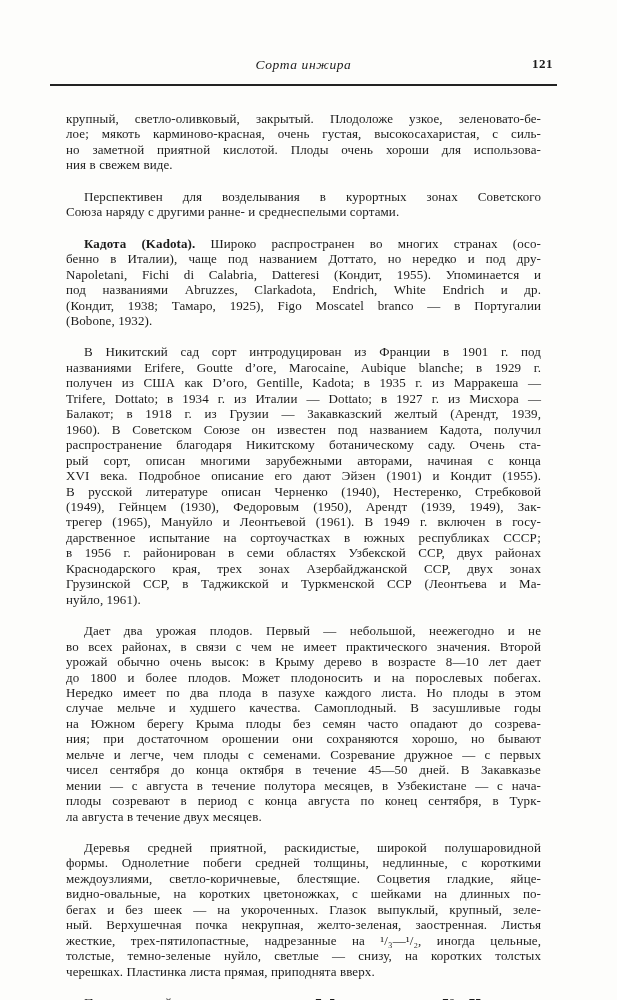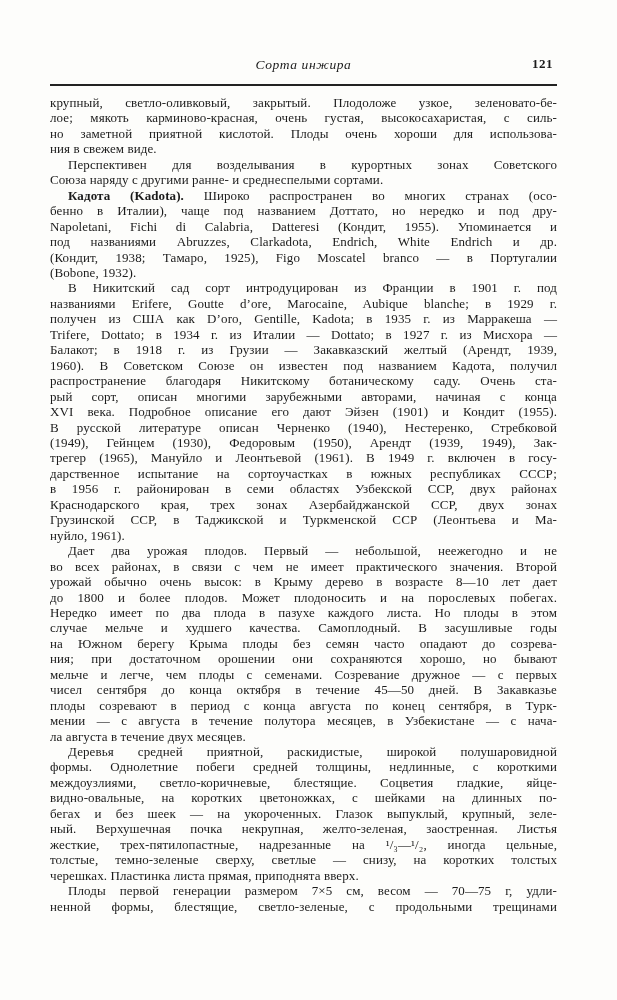--- a/index.html
+++ b/index.html
@@ -58,21 +58,21 @@
   .text-block {
     position: absolute;
     left: 50px;
     right: 60px;
     top: 95px;
     font-size: 13px;
     line-height: 15.45px;
     letter-spacing: 0.1px;
   }
   .paragraph {
-    margin: 0;
+    margin: 16px;
   }
   .line {
     text-align: justify;
     text-align-last: justify;
     -moz-text-align-last: justify;
     min-height: 15.45px;
   }
   .line.last {
     text-align-last: left;
     -moz-text-align-last: left;
@@ -135,33 +135,33 @@
         <div class="line indent">Дает два урожая плодов. Первый — небольшой, неежегодно и не</div>
         <div class="line">во всех районах, в связи с чем не имеет практического значения. Второй</div>
         <div class="line">урожай обычно очень высок: в Крыму дерево в возрасте 8—10 лет дает</div>
         <div class="line">до 1800 и более плодов. Может плодоносить и на порослевых побегах.</div>
         <div class="line">Нередко имеет по два плода в пазухе каждого листа. Но плоды в этом</div>
         <div class="line">случае мельче и худшего качества. Самоплодный. В засушливые годы</div>
         <div class="line">на Южном берегу Крыма плоды без семян часто опадают до созрева-</div>
         <div class="line">ния; при достаточном орошении они сохраняются хорошо, но бывают</div>
         <div class="line">мельче и легче, чем плоды с семенами. Созревание дружное — с первых</div>
         <div class="line">чисел сентября до конца октября в течение 45—50 дней. В Закавказье</div>
+        <div class="line">мении — с августа в течение полутора месяцев, в Узбекистане — с нача-</div>
         <div class="line">плоды созревают в период с конца августа по конец сентября, в Турк-</div>
-        <div class="line">мении — с августа в течение полутора месяцев, в Узбекистане — с нача-</div>
         <div class="line last">ла августа в течение двух месяцев.</div>
       </div>
       <div class="paragraph">
         <div class="line indent">Деревья средней приятной, раскидистые, широкой полушаровидной</div>
         <div class="line">формы. Однолетние побеги средней толщины, недлинные, с короткими</div>
         <div class="line">междоузлиями, светло-коричневые, блестящие. Соцветия гладкие, яйце-</div>
         <div class="line">видно-овальные, на коротких цветоножках, с шейками на длинных по-</div>
         <div class="line">бегах и без шеек — на укороченных. Глазок выпуклый, крупный, зеле-</div>
         <div class="line">ный. Верхушечная почка некрупная, желто-зеленая, заостренная. Листья</div>
         <div class="line">жесткие, трех-пятилопастные, надрезанные на ¹/₃—¹/₂, иногда цельные,</div>
-        <div class="line">толстые, темно-зеленые сверху, светлые — снизу, на коротких толстых</div>
+        <div class="line">толстые, темно-зеленые нуйло, светлые — снизу, на коротких толстых</div>
         <div class="line last">черешках. Пластинка листа прямая, приподнята вверх.</div>
       </div>
       <div class="paragraph">
         <div class="line indent">Плоды первой генерации размером 7×5 см, весом — 70—75 г, удли-</div>
         <div class="line">ненной формы, блестящие, светло-зеленые, с продольными трещинами</div>
       </div>
     </div>
 </div>
 
 </body></html>

